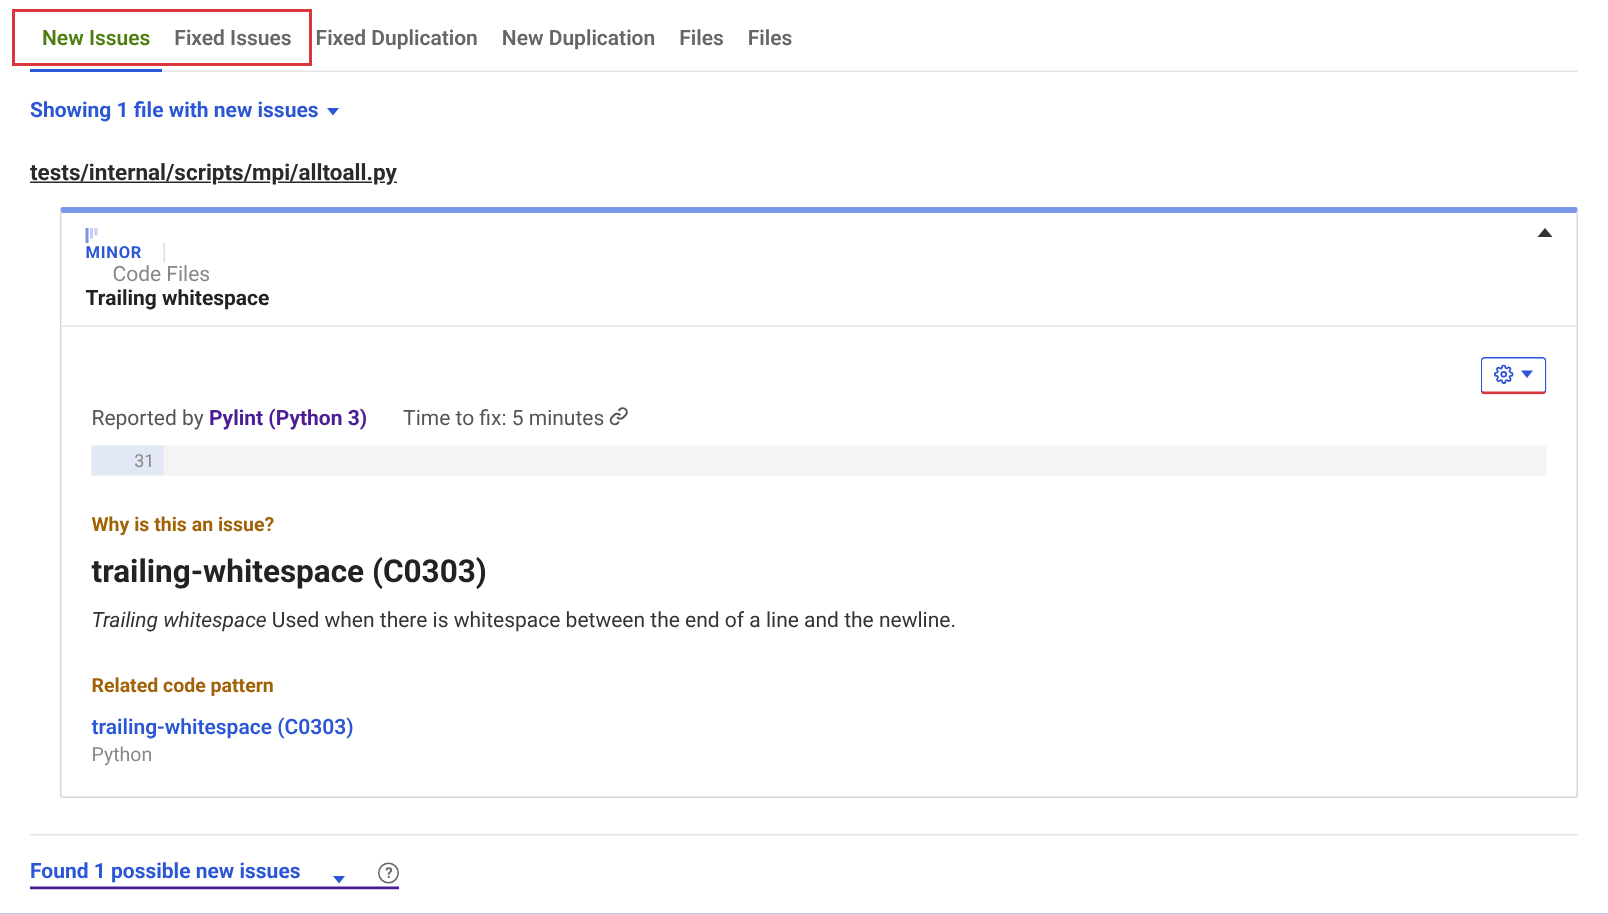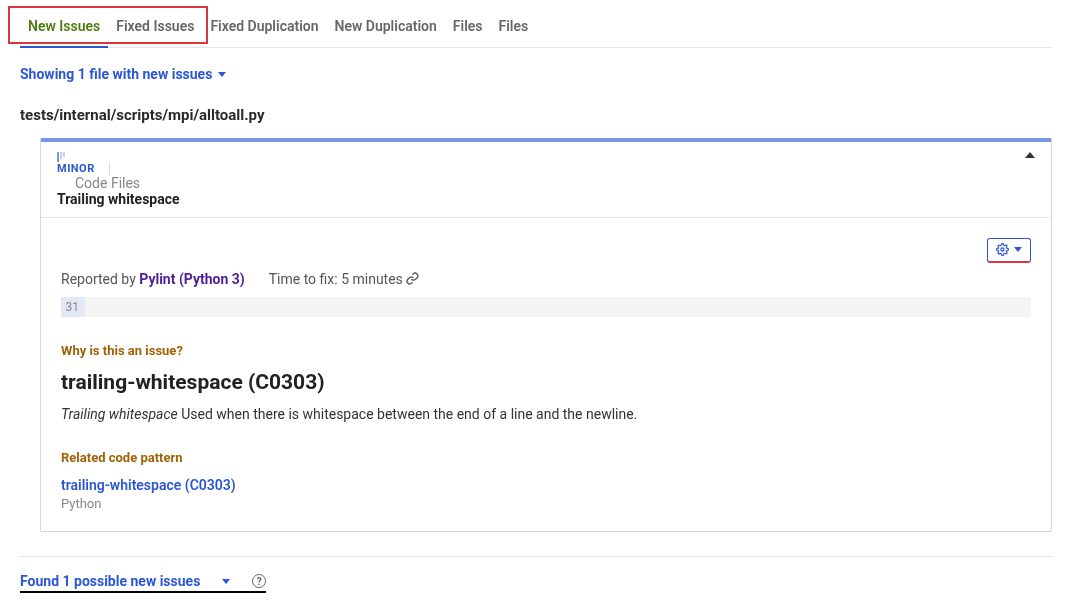--- a/index.html
+++ b/index.html
@@ -53,20 +53,21 @@
       border-left: 4px solid transparent;
       border-right: 4px solid transparent;
       border-top: 5px solid #2b56d6;
       display: inline-block;
     }
     .file-path {
       font-weight: 700;
       font-size: 15px;
       color: #2a2a2a;
       margin-bottom: 14px;
+      text-decoration: underline;
     }
     .issue-card-wrap {
       margin-left: 20px;
     }
     .issue-card {
       border: 1px solid #d6d6d6;
       border-top: 4px solid #7a96e6;
       border-radius: 2px;
     }
     .issue-header {
@@ -152,21 +153,21 @@
     .link-icon-svg { width: 13px; height: 13px; vertical-align: -1px; }
     .line-bar {
       background: #f4f4f4;
       height: 20px;
       display: flex;
       align-items: center;
       font-size: 12px;
       margin-bottom: 26px;
     }
     .line-number-cell {
-      width: 24px;
+      width: 48px;
       background: #e3e8f7;
       text-align: right;
       padding-right: 6px;
       color: #888;
       height: 20px;
       line-height: 20px;
     }
     .section-heading {
       font-weight: 700;
       font-size: 13px;
@@ -190,27 +191,27 @@
       font-weight: 600;
       font-size: 14px;
       display: block;
       margin-bottom: 3px;
       cursor: pointer;
     }
     .pattern-lang { color: #888; font-size: 13px; }
     .bottom-divider { border-top: 1px solid #e6e6e6; margin: 24px 0 16px 0;}
     .bottom-row {
       display: flex;
-      align-items: center;
+      align-items: flex-end;
       gap: 22px;
       color: #2b56d6;
       font-weight: 700;
       cursor: pointer;
       font-size: 14px;
-      border-bottom: 2px solid #000000;
+      border-bottom: 2px solid #4c1d95;
       width: fit-content;
       padding-bottom: 2px;
     }
     .help-icon {
       width: 14px; height: 14px;
       border: 1.5px solid #666;
       border-radius: 50%;
       display: inline-flex;
       align-items: center;
       justify-content: center;

